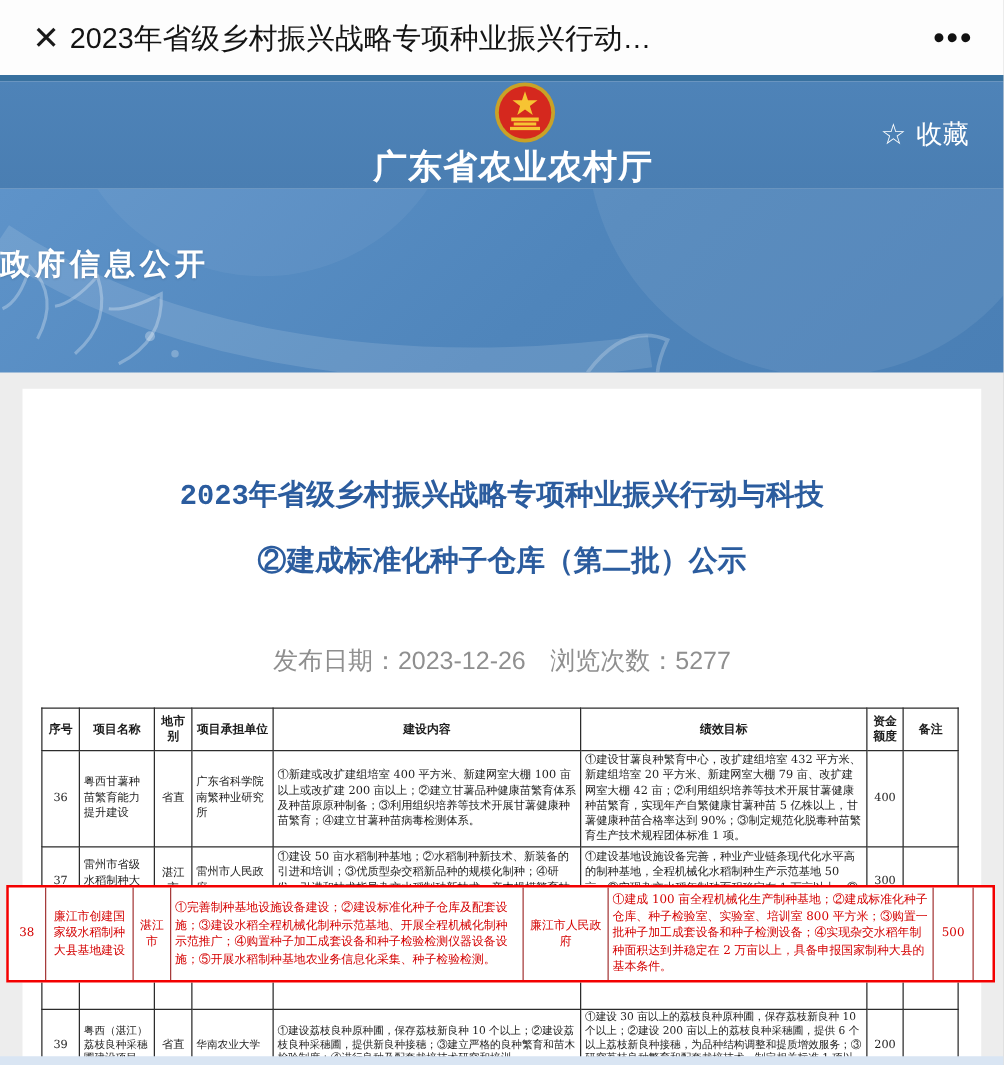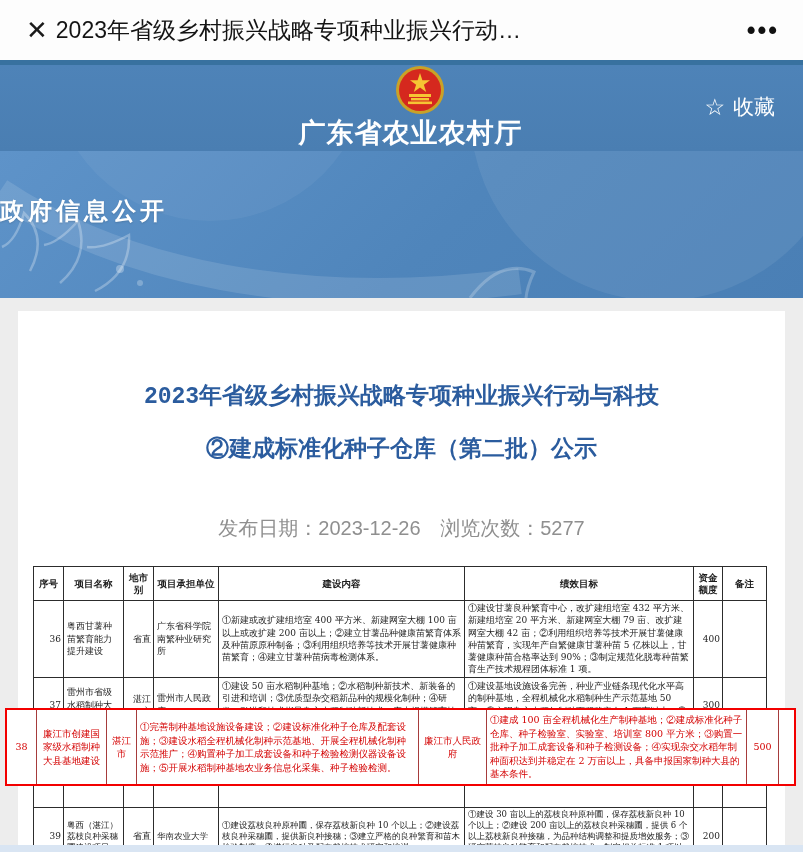--- a/index.html
+++ b/index.html
@@ -51,21 +51,21 @@
   
   table.proj{
     border-collapse:collapse; table-layout:fixed; width:733px;
     margin:24px 0 0 15px;
     font-family:"DejaVu Serif", serif; color:#1c1c1c;
   }
   table.proj td, table.proj th{ border:1px solid #2c2c2c; vertical-align:middle; overflow:hidden; }
   th.h{ font-size:9.5px; font-weight:700; text-align:center; padding:2px 1px; line-height:12px; }
   tr.hrow{ height:34px; }
   td.c{ font-size:9px; line-height:12.3px; padding:1px 3px; text-align:left; }
-  td.cc{ font-size:9px; text-align:right; padding:15px 2px; line-height:12px; }
+  td.cc{ font-size:9px; text-align:center; padding:15px 2px; line-height:12px; }
   tr.r36{ height:62px; } tr.r37{ height:48px; } tr.spacer{ height:75px; } tr.r39{ height:46px; }
   tr.r39 td.c{ font-size:8.5px; line-height:11px; }
   
   .hl-row{
     position:absolute; left:5px; top:708px; width:791px; height:78px;
     background:#fff; border:2px solid #f30000; display:flex;
     font-family:"DejaVu Serif", serif; color:#d40000;
   }
   .hl-row .hc{ border-right:1px solid #a63b3b; display:flex; align-items:center; justify-content:center;
     font-size:9.5px; text-align:center; padding:2px 3px; line-height:13.5px; }

